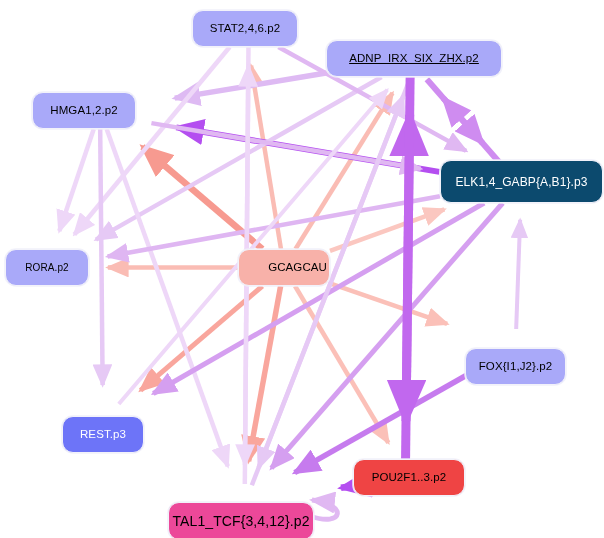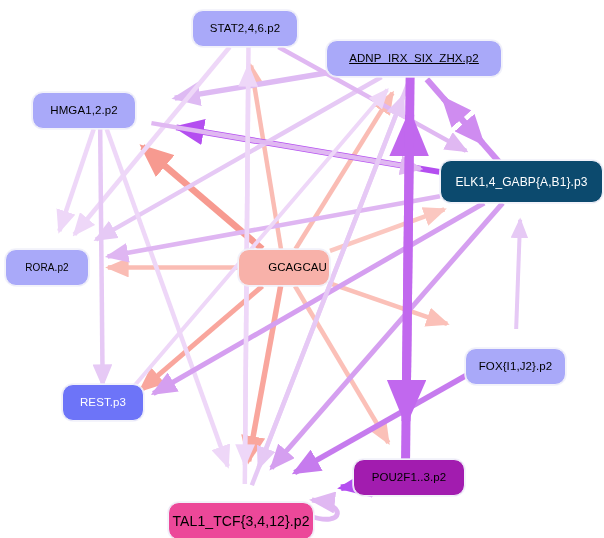--- a/index.html
+++ b/index.html
@@ -153,24 +153,24 @@
       </div>
       <div class="node" style="left: 5px; top: 249px; width: 84px; height: 37px; background: rgb(169, 169, 249); color: rgb(0, 0, 0); font-size: 10px; border-color: rgb(242, 242, 250);">
         <span class="node-label">RORA.p2</span>
       </div>
       <div class="node" style="left: 238px; top: 249px; width: 92px; height: 37px; background: rgb(248, 177, 169); color: rgb(0, 0, 0); font-size: 11.5px; border-color: rgb(242, 242, 250); justify-content: flex-end;">
         <span class="node-label">GCAGCAU</span>
       </div>
       <div class="node" style="left: 465px; top: 348px; width: 101px; height: 37px; background: rgb(169, 169, 249); color: rgb(0, 0, 0); font-size: 11.5px; border-color: rgb(242, 242, 250);">
         <span class="node-label">FOX{I1,J2}.p2</span>
       </div>
-      <div class="node" style="left: 62px; top: 384px; width: 82px; height: 37px; background: rgb(109, 116, 248); color: rgb(255, 255, 255); font-size: 11.5px; border-color: rgb(242, 242, 250);">
+      <div class="node" style="left: 62px; top: 416px; width: 82px; height: 37px; background: rgb(109, 116, 248); color: rgb(255, 255, 255); font-size: 11.5px; border-color: rgb(242, 242, 250);">
         <span class="node-label">REST.p3</span>
       </div>
-      <div class="node" style="left: 353px; top: 459px; width: 112px; height: 37px; background: #a21caf; color: rgb(0, 0, 0); font-size: 11.5px; border-color: rgb(242, 242, 250);">
+      <div class="node" style="left: 353px; top: 459px; width: 112px; height: 37px; background: #ef4444; color: rgb(0, 0, 0); font-size: 11.5px; border-color: rgb(242, 242, 250);">
         <span class="node-label">POU2F1..3.p2</span>
       </div>
       <div class="node" style="left: 168px; top: 502px; width: 146px; height: 38px; background: #ec4899; color: rgb(0, 0, 0); font-size: 14px; border-color: rgb(242, 242, 250);">
         <span class="node-label">TAL1_TCF{3,4,12}.p2</span>
       </div>
     </div>
 
 </div>
 
 </body></html>

